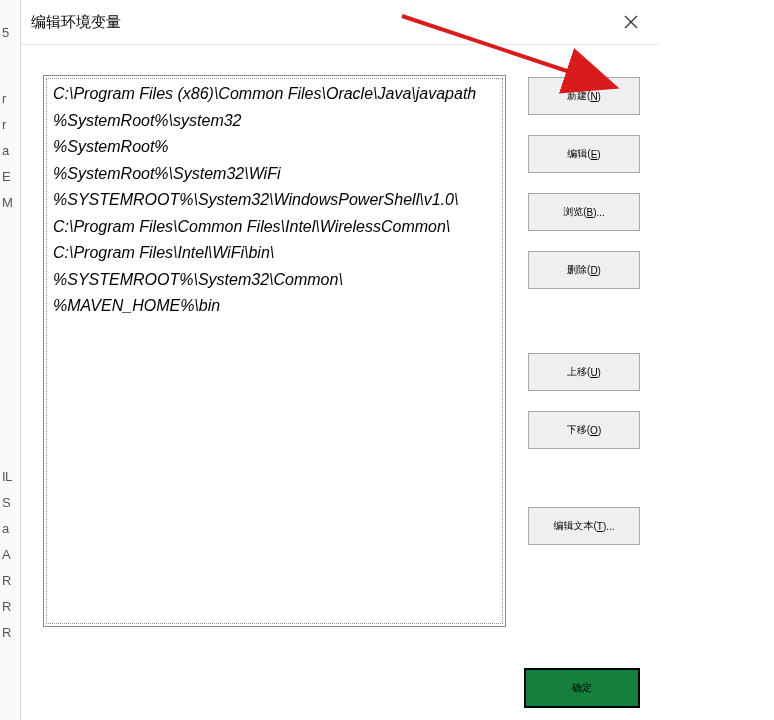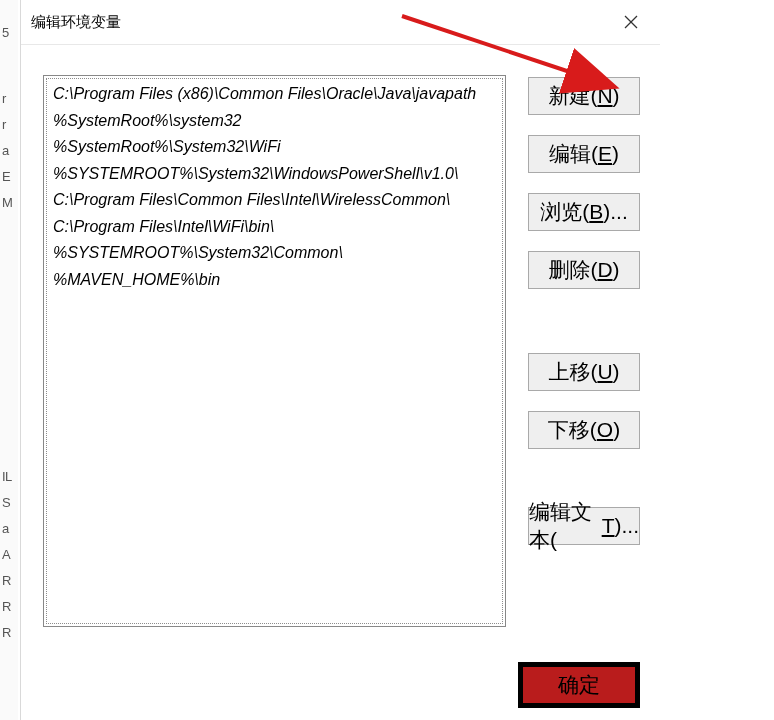--- a/index.html
+++ b/index.html
@@ -105,21 +105,21 @@
     width: 112px;
     display: flex;
     flex-direction: column;
     gap: 0;
     padding-top: 2px;
   }
   .btn {
     height: 36px;
     border: 1px solid #a9a9a9;
     background: #efefef;
-    font-size: 21px;
+    font-size: 10px;
     color: #000;
     display: flex;
     align-items: center;
     justify-content: center;
     cursor: default;
   }
   .btn u { text-decoration: underline; }
 
   .sp1  { height: 20px; }
   .sp2  { height: 20px; }
@@ -131,22 +131,22 @@
     position: absolute;
     bottom: 12px;
     right: 20px;
     display: flex;
     gap: 14px;
   }
   .footer .btn {
     width: 112px;
   }
   .btn.primary {
-    border: 5px solid #000000;
-    background: #b91c1c;
+    border: 2px solid #000000;
+    background: #15803d;
   }
 
   
   .arrow {
     position: absolute;
     left: 400px;
     top: 14px;
     pointer-events: none;
   }
 </style>
@@ -181,20 +181,21 @@
           <line x1="13" y1="1" x2="1" y2="13" stroke="#333" stroke-width="1.2"></line>
         </svg>
       </div>
     </div>
 
     <div class="body">
       <div class="listbox">
         <div class="list-inner">
           <div class="list-item">C:\Program Files (x86)\Common Files\Oracle\Java\javapath</div>
           <div class="list-item">%SystemRoot%\system32</div>
+          <div class="list-item">%SystemRoot%</div>
           <div class="list-item">%SystemRoot%\System32\WiFi</div>
           <div class="list-item">%SYSTEMROOT%\System32\WindowsPowerShell\v1.0\</div>
           <div class="list-item">C:\Program Files\Common Files\Intel\WirelessCommon\</div>
           <div class="list-item">C:\Program Files\Intel\WiFi\bin\</div>
           <div class="list-item">%SYSTEMROOT%\System32\Common\</div>
           <div class="list-item">%MAVEN_HOME%\bin</div>
         </div>
       </div>
 
       <div class="btns">

